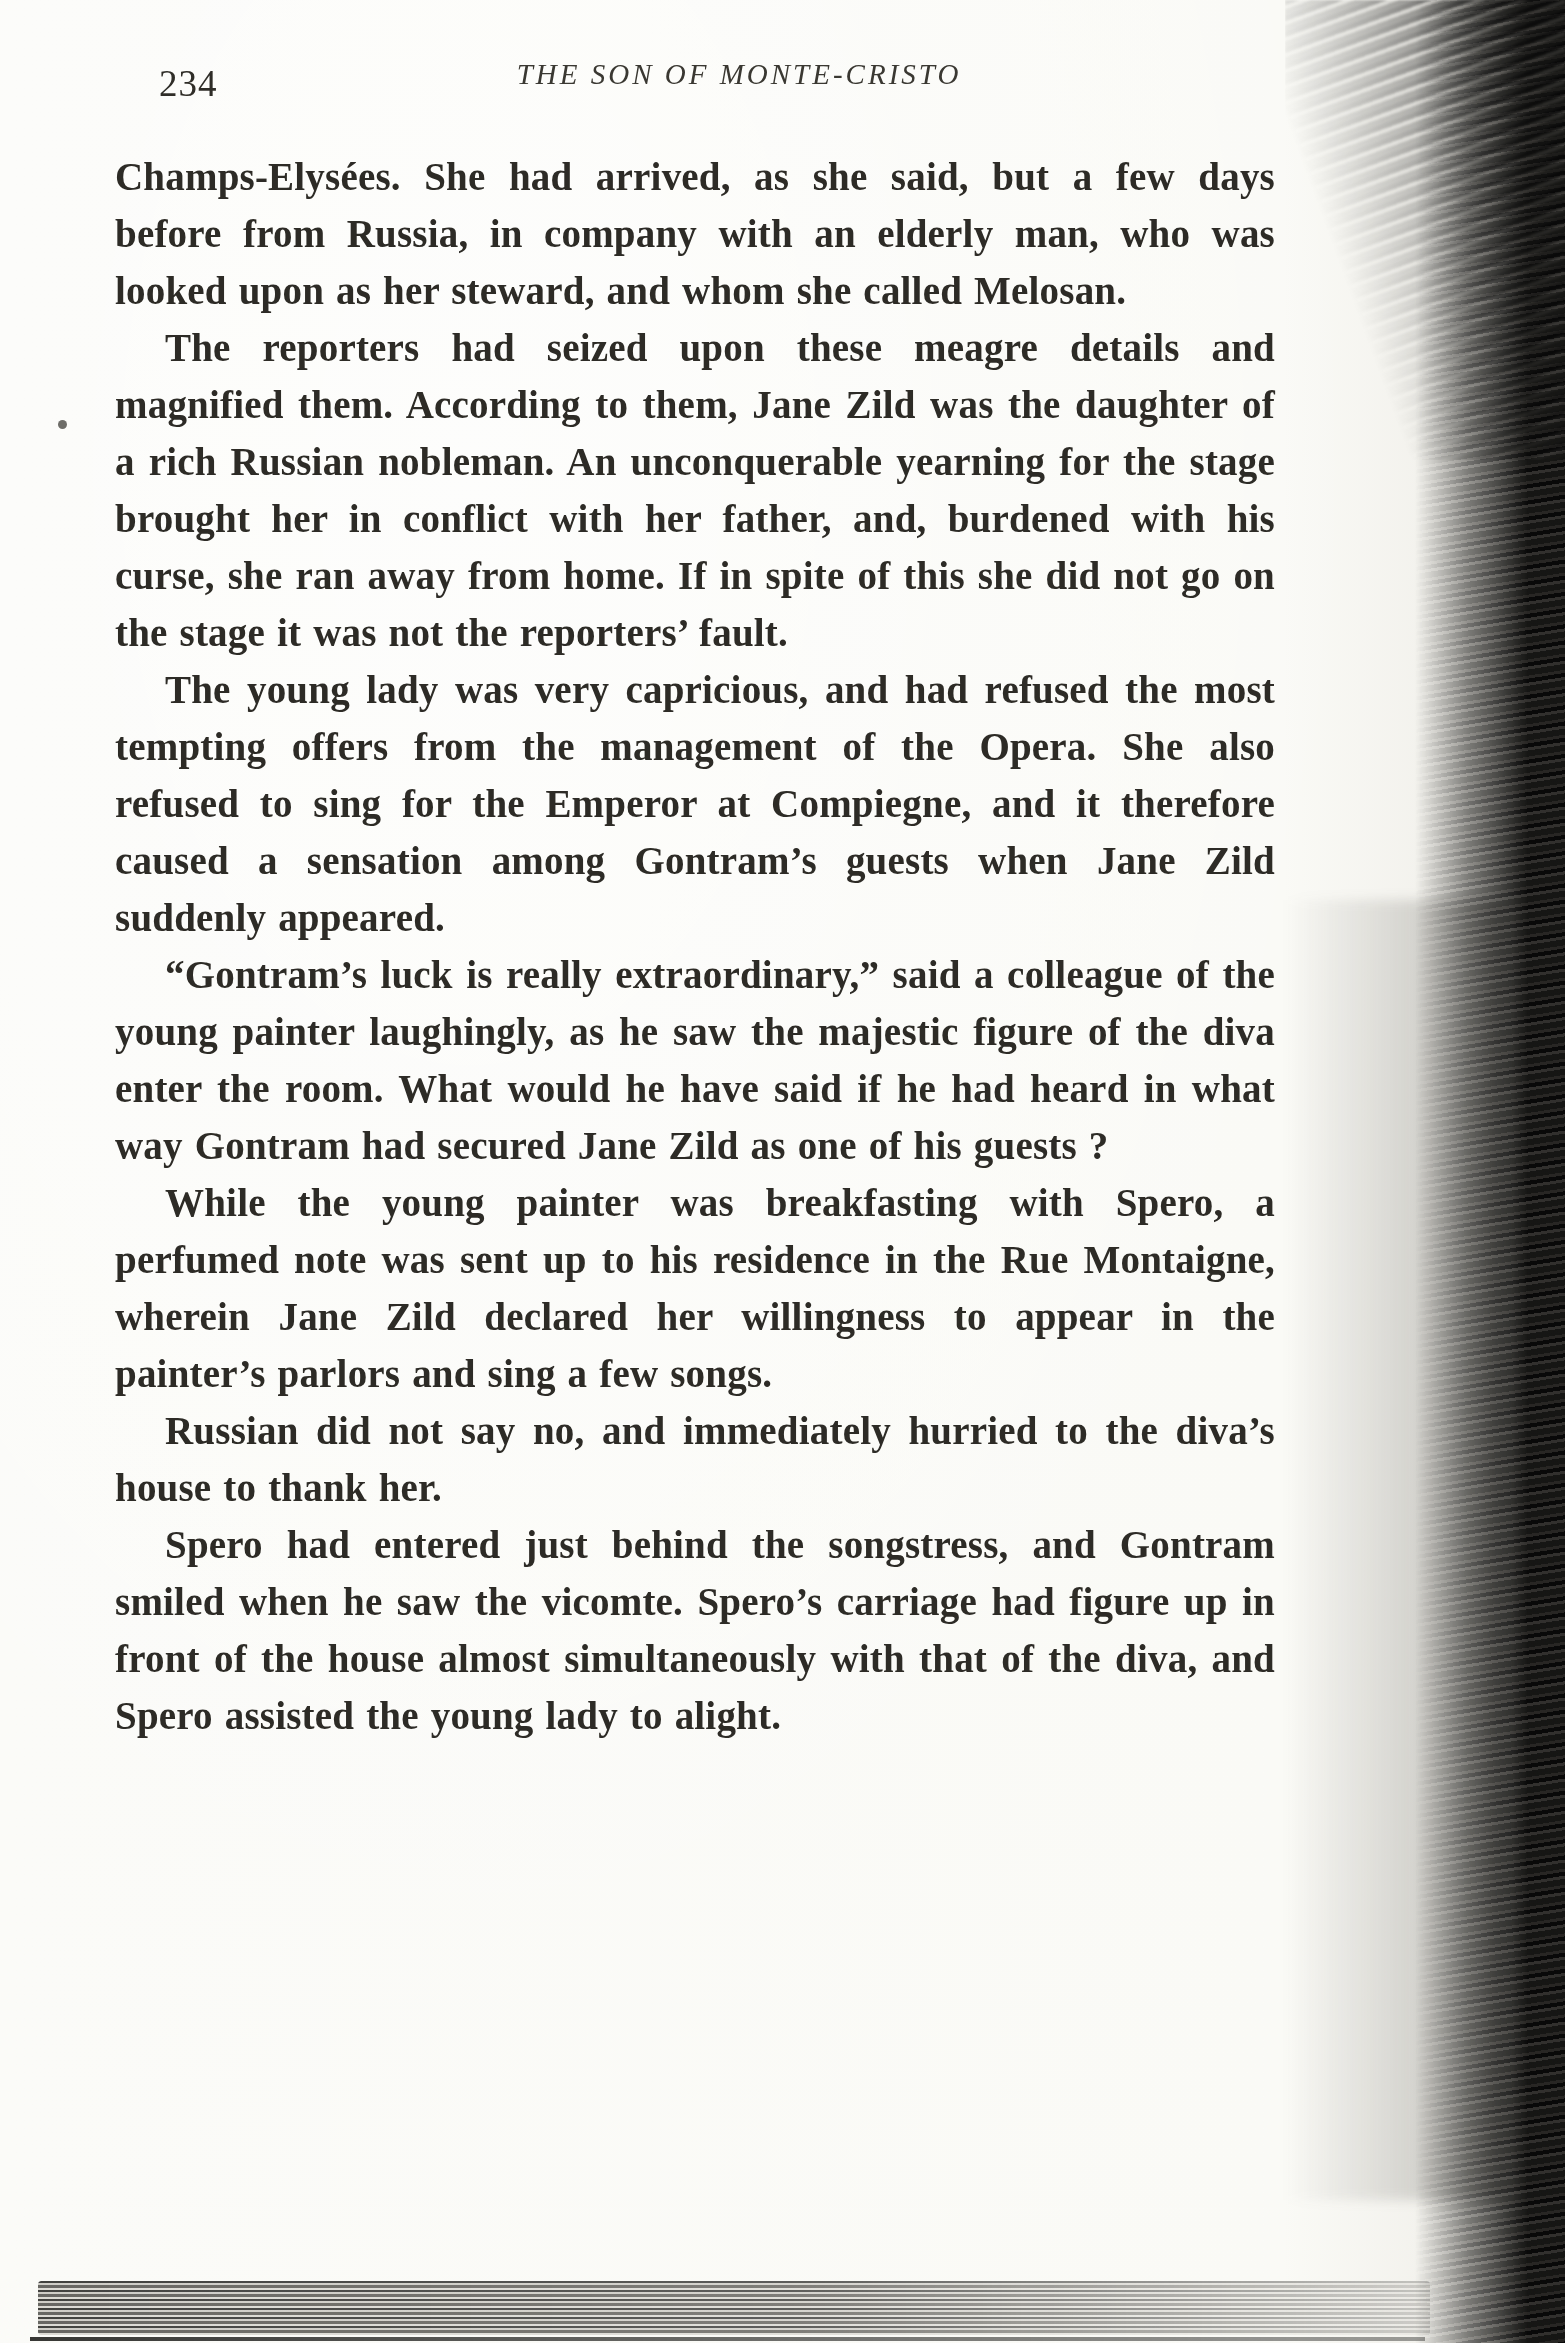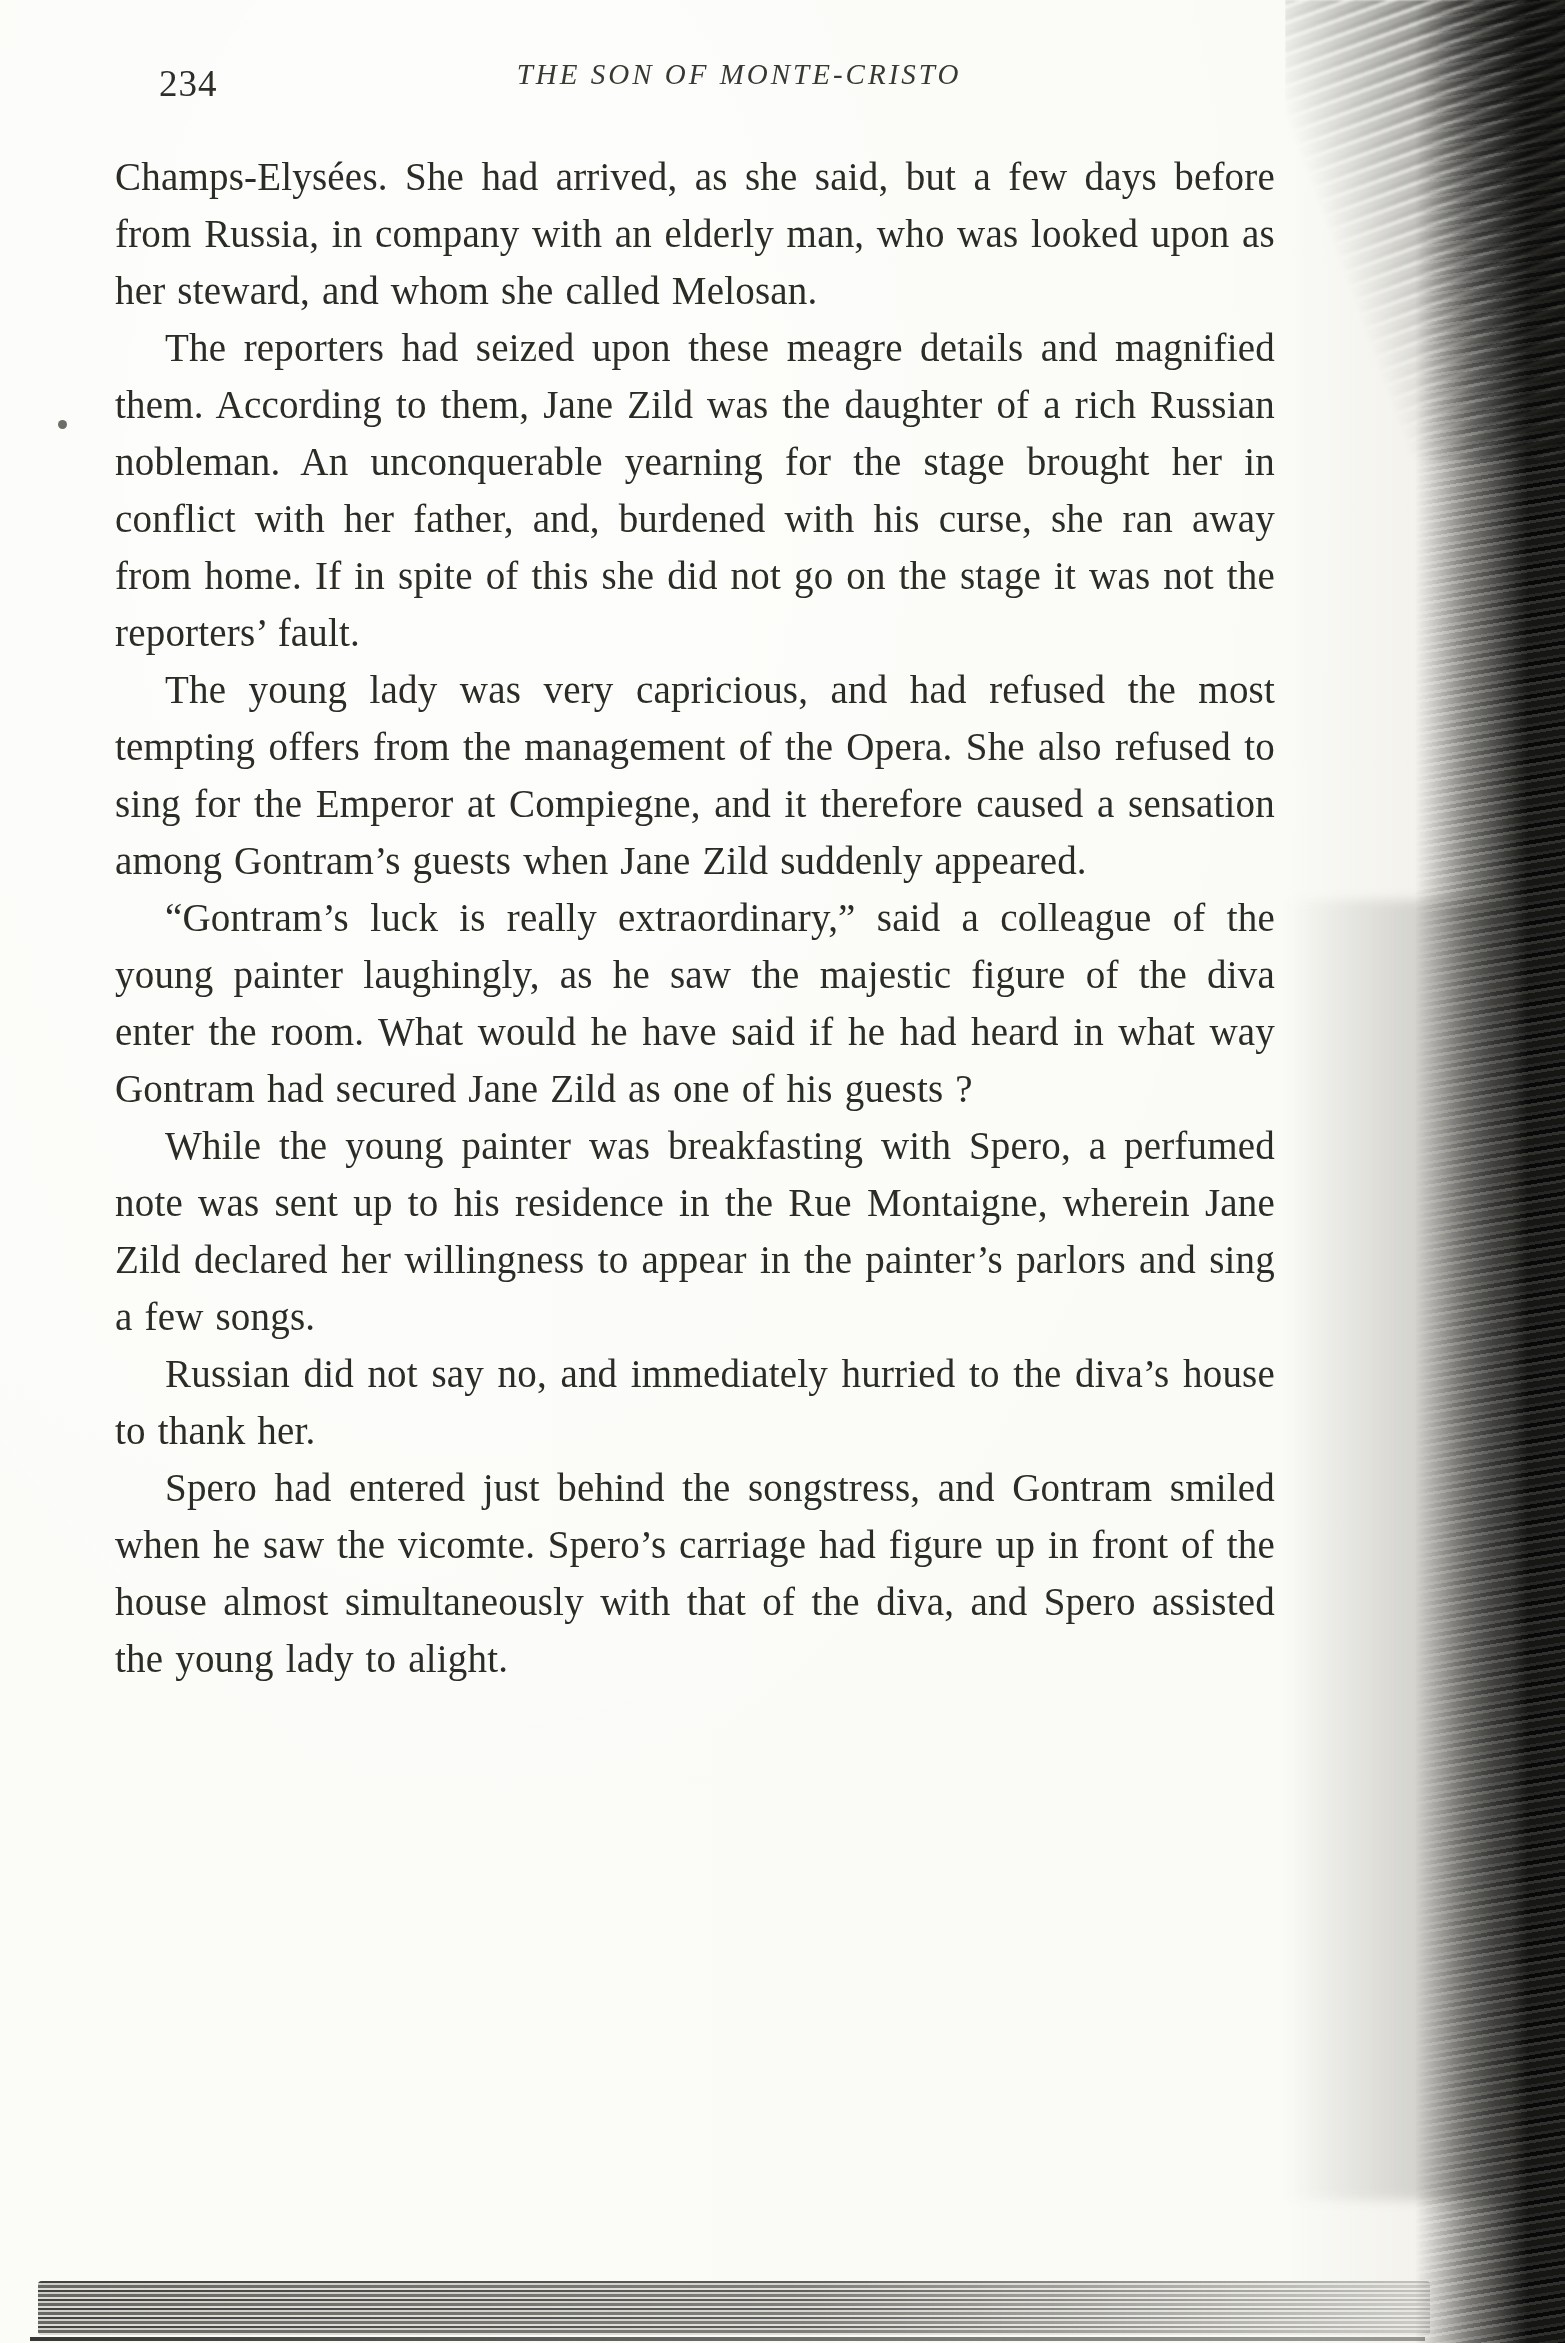--- a/index.html
+++ b/index.html
@@ -57,20 +57,21 @@
     width: 1160px;
     font-size: 39px;
     line-height: 57px;
     text-align: justify;
     letter-spacing: 0.2px;
     word-spacing: 2px;
   }
   .text-block p {
     margin: 0;
     text-indent: 50px;
+    font-weight: bold;
   }
   .text-block p.no-indent {
     text-indent: 0;
   }
 
   
   .ink-speck {
     position: absolute;
     left: 58px;
     top: 420px;

